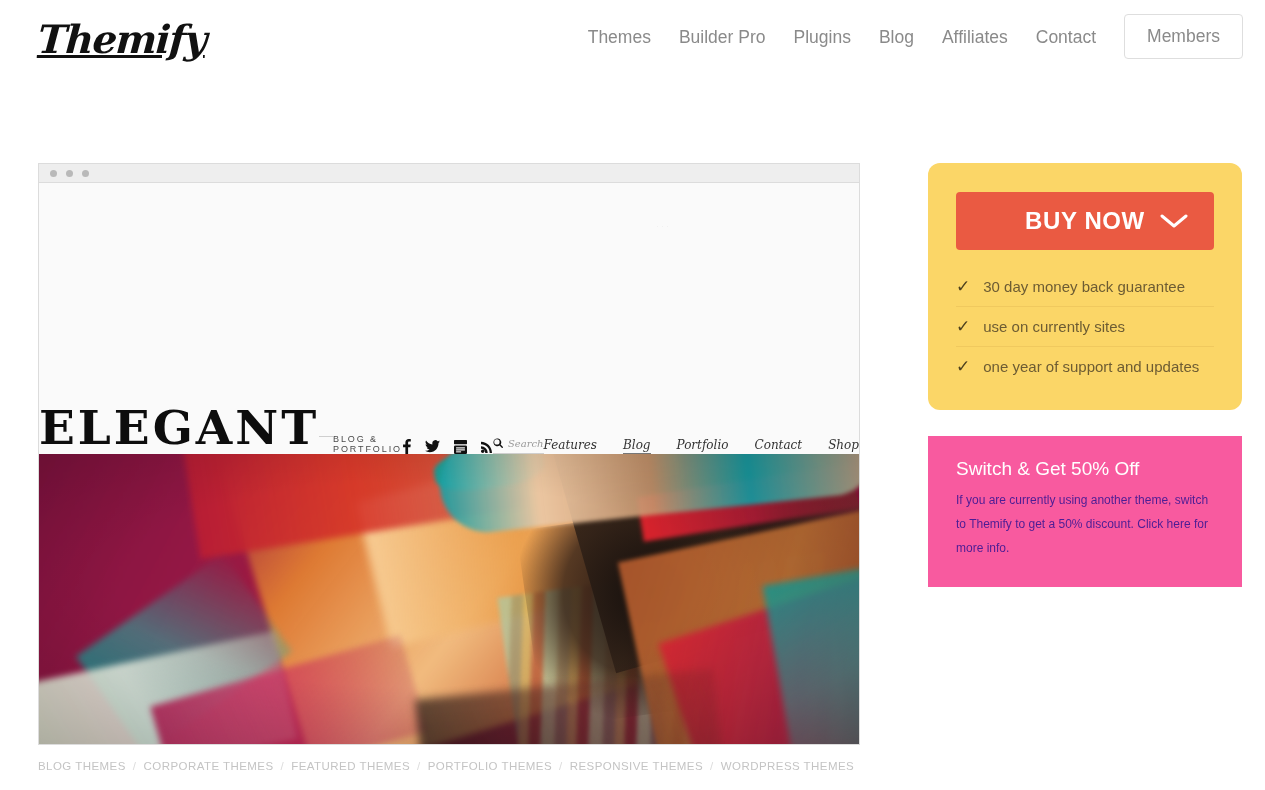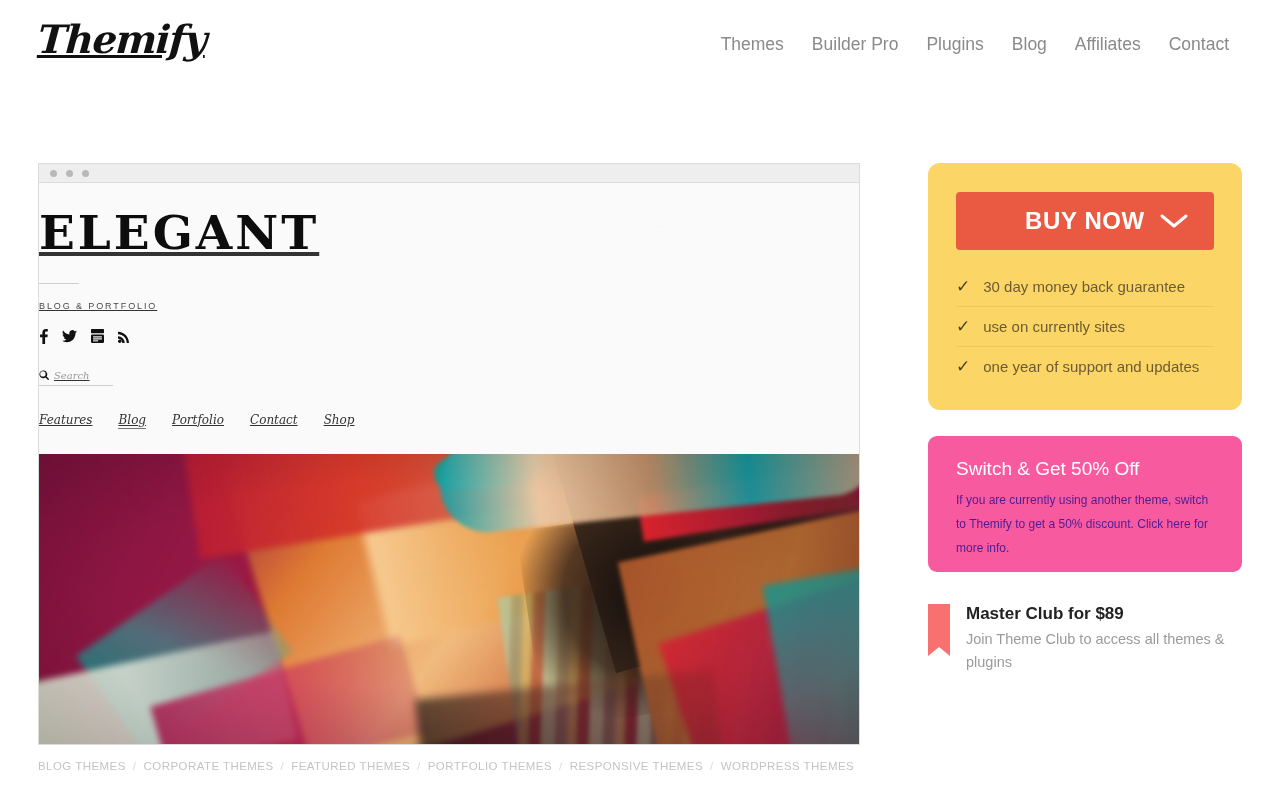--- a/index.html
+++ b/index.html
@@ -23,21 +23,21 @@
   .logo {
     position: absolute; left: 38px; top: 20px;
     font-family: "DejaVu Serif", serif;
     font-size: 39px; font-weight: bold; font-style: italic;
     letter-spacing: -1.4px;
     color: #111;
     line-height: 1;
     transform: skewX(-4deg);
   }
   .main-nav {
-    position: absolute; right: 22px; top: 22px;
+    position: absolute; right: 22px; top: 14px;
     display: flex; align-items: center; gap: 0px;
   }
   .nav-link {
     font-size: 17.5px;
     color: #8a8a8a;
     text-decoration: none;
     padding: 0 14px;
     white-space: nowrap;
     line-height: 44px;
   }
@@ -74,24 +74,23 @@
     border-bottom: 1px solid #dcdcdc;
     display: flex; align-items: center;
     padding-left: 11px; gap: 9px;
   }
   .dot { width: 7px; height: 7px; border-radius: 50%; background: #b9b9b9; }
 
   .mock-top {
     background: #fafafa;
     height: 271px;
     position: relative;
-    display: flex; flex-direction: column;
-    align-items: flex-start;
+    display: flex; flex-direction: row;
+    align-items: flex-end;
     padding-top: 24px;
-    text-decoration: underline;
   }
   .mock-title {
     font-family: "DejaVu Serif", serif;
     font-size: 47px;
     font-weight: bold;
     letter-spacing: 3px;
     color: #0d0d0d;
     line-height: 1.1;
   }
   .mock-rule {
@@ -285,22 +284,22 @@
     padding: 11px 0;
     font-size: 15px;
     color: #6d5c33;
   }
   .perk + .perk { border-top: 1px solid #f0c95e; }
   .perk .chk { color: #4e421f; font-size: 17px; line-height: 1; }
 
   .switch-panel {
     margin-top: 26px;
     background: #f85a9f;
-    border-radius: 9px;
-    padding: 22px 28px 12px;
+    border-radius: 0;
+    padding: 22px 28px 27px;
   }
   .switch-title {
     color: #fff; font-size: 19px; font-weight: normal;
     margin: 0 0 9px;
   }
   .switch-body {
     color: #4c1d95; font-size: 12px; line-height: 1.98; margin: 0;
   }
 
   .club {
@@ -322,20 +321,21 @@
 <header class="site-header">
   <a class="logo" href="#">Themify</a>
 
   <nav class="main-nav">
     <a class="nav-link" href="#">Themes</a>
     <a class="nav-link" href="#">Builder Pro</a>
     <a class="nav-link" href="#">Plugins</a>
     <a class="nav-link" href="#">Blog</a>
     <a class="nav-link" href="#">Affiliates</a>
     <a class="nav-link" href="#">Contact</a>
+    <button class="members-btn">Members</button>
   </nav>
 </header>
 
 <section class="showcase">
 
   <div class="browser">
 
     <div class="browser-bar">
       <span class="dot"></span>
       <span class="dot"></span>
@@ -457,24 +457,13 @@
         <span>one year of support and updates</span>
       </div>
     </div>
   </div>
 
   <div class="switch-panel">
     <h3 class="switch-title">Switch &amp; Get 50% Off</h3>
     <p class="switch-body">If you are currently using another theme, switch to Themify to get a 50% discount. Click here for more info.</p>
   </div>
 
-  <div class="club">
-    <span class="ribbon">
-      <svg width="22" height="52" viewBox="0 0 22 52">
-          <path d="M0 0h22v52l-11-9-11 9z" fill="#f8706f"></path>
-        </svg>
-    </span>
-    <div>
-      <h4 class="club-title">Master Club for $89</h4>
-      <p class="club-body">Join Theme Club to access all themes &amp; plugins</p>
-    </div>
-  </div>
 </aside>
 
 </body></html>

